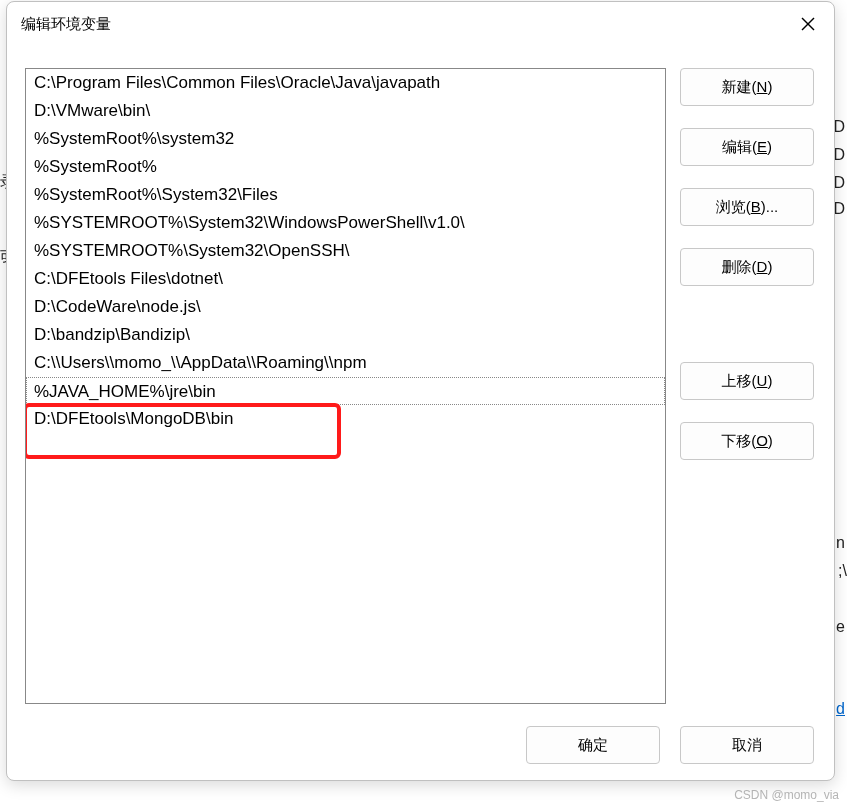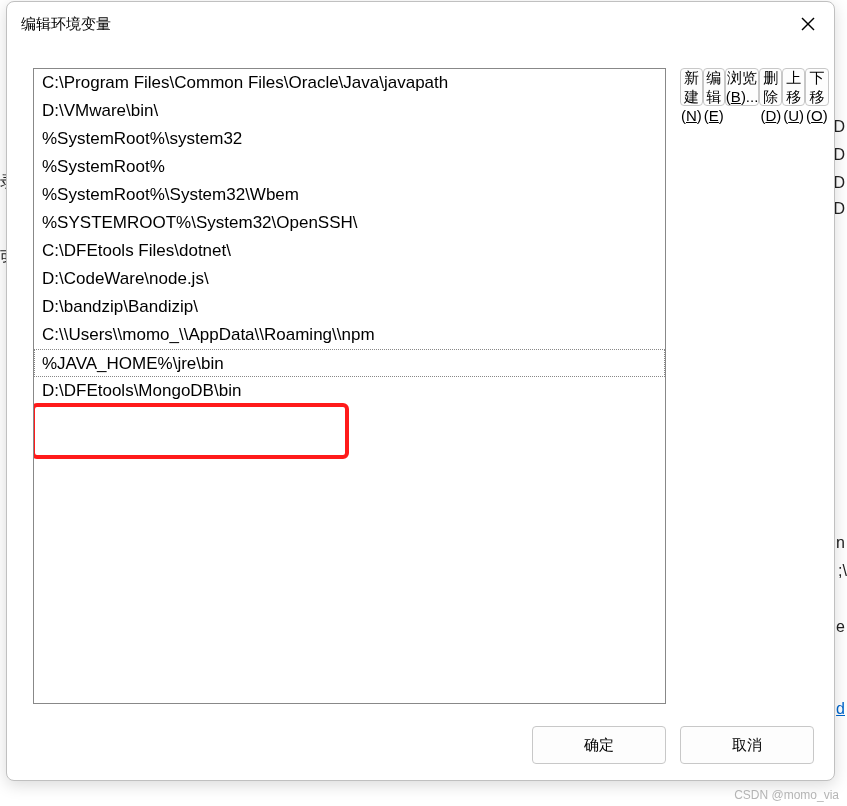--- a/index.html
+++ b/index.html
@@ -56,21 +56,21 @@
       cursor: pointer;
       font-size: 18px;
     }
     .close-btn svg {
       width: 14px;
       height: 14px;
     }
     .content-area {
       display: flex;
       flex: 1;
-      padding: 30px 20px 14px 26px;
+      padding: 30px 20px 14px 18px;
       gap: 14px;
     }
     .list-box {
       flex: 1;
       border: 1px solid #888;
       background: #fff;
       overflow: hidden;
       position: relative;
     }
     .list-item {
@@ -94,21 +94,21 @@
       border-radius: 6px;
       left: -3px;
       top: 334px;
       width: 318px;
       height: 56px;
       pointer-events: none;
     }
     .btn-column {
       width: 134px;
       display: flex;
-      flex-direction: row;
+      flex-direction: column;
     }
     .win-btn {
       width: 134px;
       height: 38px;
       background: #fdfdfd;
       border: 1px solid #c8c8c8;
       border-radius: 4px;
       font-size: 15px;
       font-family: inherit;
       cursor: pointer;
@@ -116,21 +116,21 @@
       margin-bottom: 0;
     }
     .btn-underline {
       text-decoration: underline;
     }
     .gap-small { height: 22px; }
     .gap-large { height: 76px; }
     .footer {
       display: flex;
       justify-content: flex-end;
-      gap: 14px;
+      gap: 20px;
       padding: 8px 20px 16px 20px;
     }
     .footer .win-btn {
       width: 134px;
     }
     .watermark {
       position: absolute;
       right: 8px;
       bottom: 4px;
       font-size: 12px;
@@ -169,21 +169,22 @@
       </svg>
     </div>
   </div>
 
   <div class="content-area">
     <div class="list-box">
       <div class="list-item">C:\Program Files\Common Files\Oracle\Java\javapath</div>
       <div class="list-item">D:\VMware\bin\</div>
       <div class="list-item">%SystemRoot%\system32</div>
       <div class="list-item">%SystemRoot%</div>
-      <div class="list-item">%SystemRoot%\System32\Wbem</div>
+      <div class="list-item">%SystemRoot%\System32\Files</div>
+      <div class="list-item">%SYSTEMROOT%\System32\WindowsPowerShell\v1.0\</div>
       <div class="list-item">%SYSTEMROOT%\System32\OpenSSH\</div>
       <div class="list-item">C:\DFEtools Files\dotnet\</div>
       <div class="list-item">D:\CodeWare\node.js\</div>
       <div class="list-item">D:\bandzip\Bandizip\</div>
       <div class="list-item">C:\\Users\\momo_\\AppData\\Roaming\\npm</div>
       <div class="list-item editing">%JAVA_HOME%\jre\bin</div>
       <div class="list-item">D:\DFEtools\MongoDB\bin</div>
       <div class="highlight-box"></div>
     </div>
 

